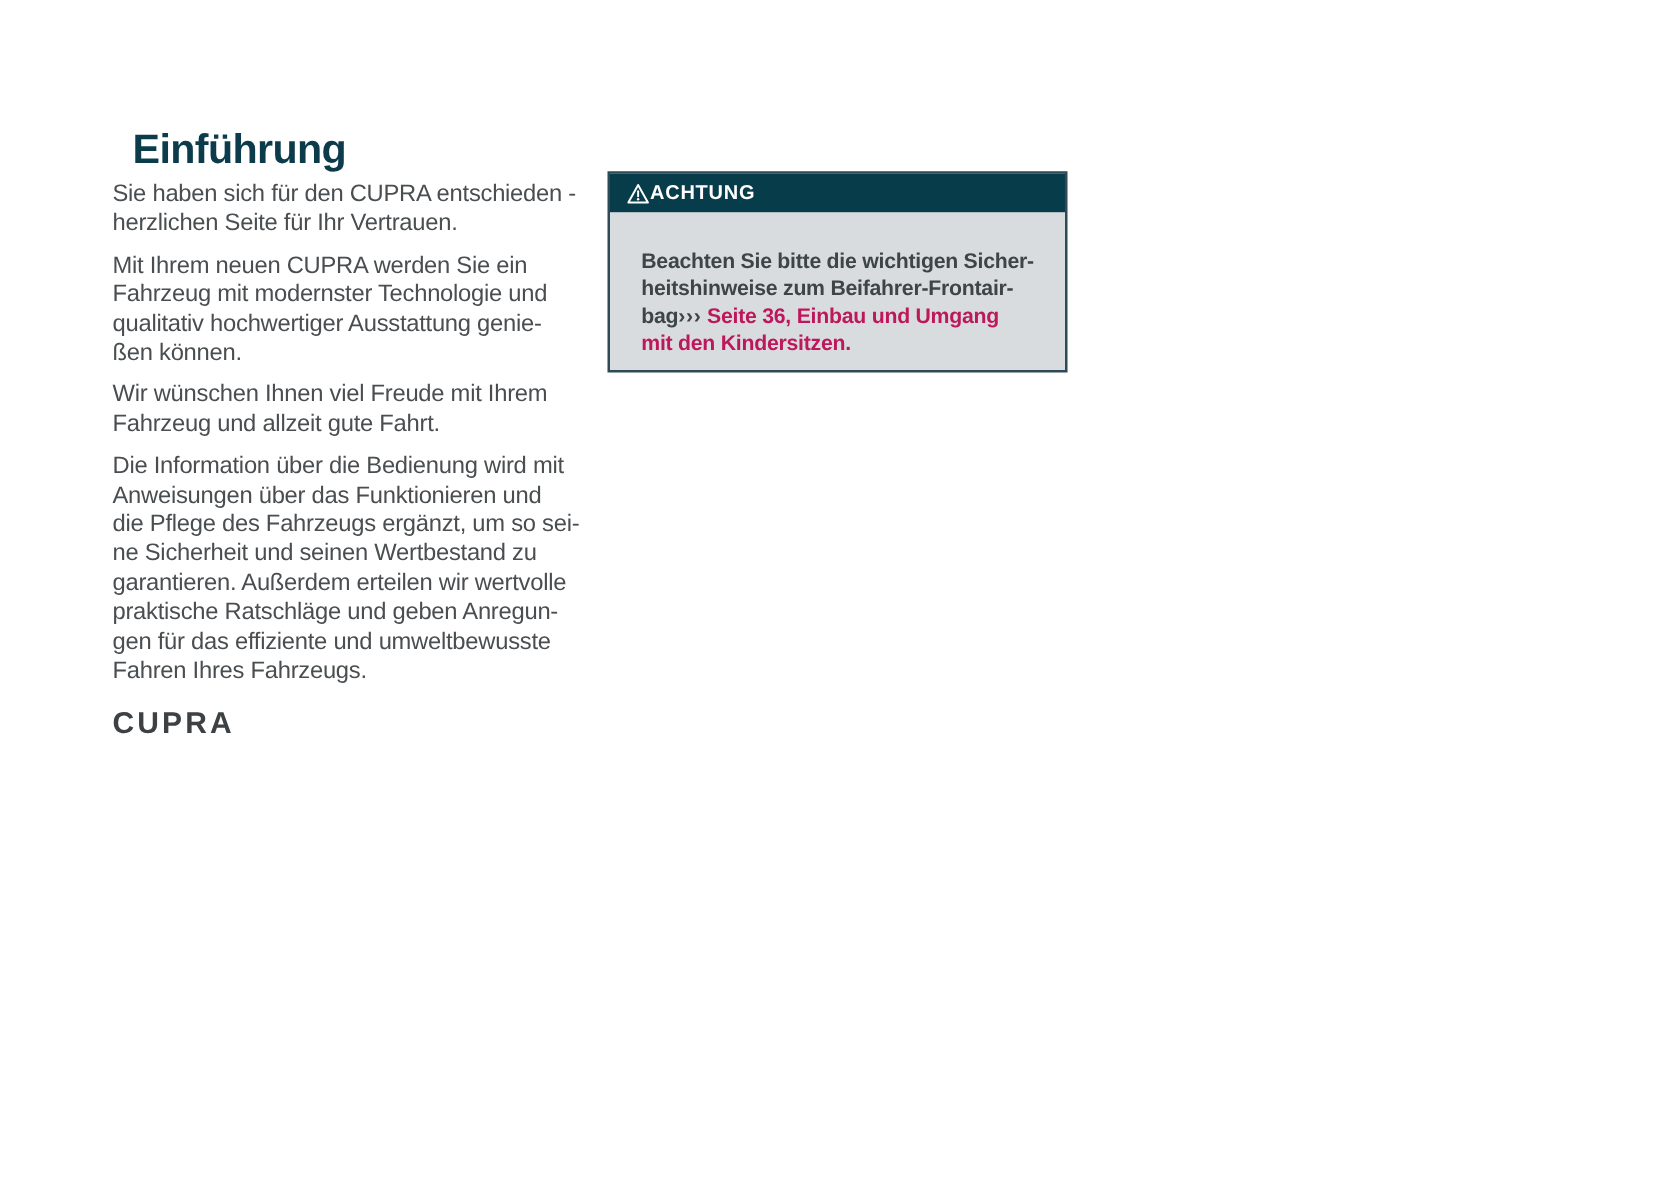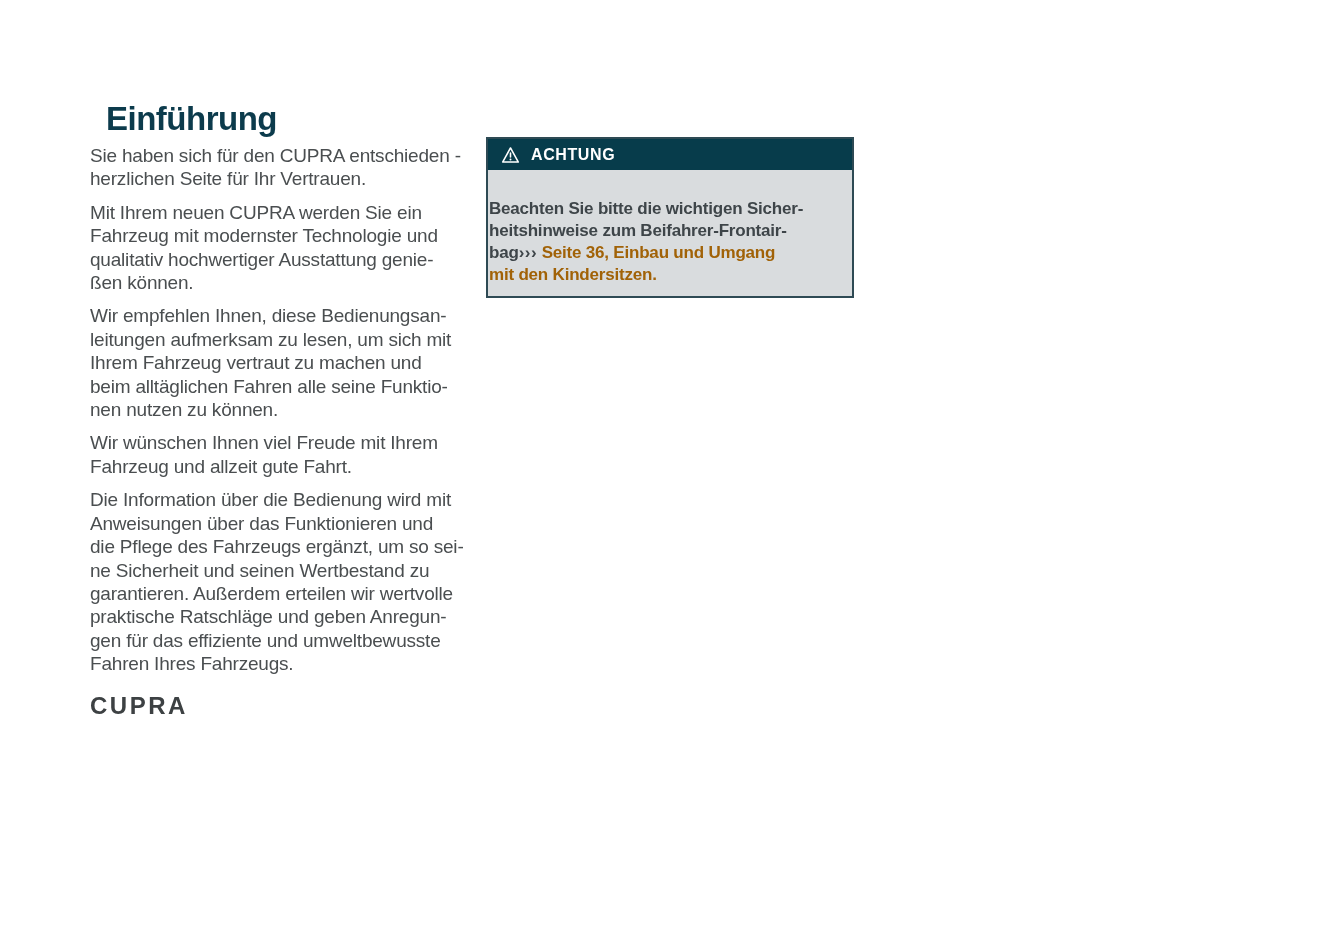--- a/index.html
+++ b/index.html
@@ -48,62 +48,56 @@
     left: 486px; top: 137px;
     width: 368px;
     box-sizing: border-box;
     border: 2px solid #2e4a54;
   }
   .wb-header {
     background: #073c4b;
     height: 31px;
     display: flex;
     align-items: center;
-    gap: 11px;
     padding: 0 13px;
   }
   .wb-icon { display: inline-flex; line-height: 0; }
   .wb-title {
     color: #ffffff;
     font-weight: bold;
     font-size: 16px;
     letter-spacing: 0.6px;
   }
   .wb-body {
     background: #d9dcde;
-    padding: 6px 10px 10px 1px;
+    padding: 6px 10px 10px 25px;
     font-size: 17px;
     line-height: 22px;
     font-weight: bold;
     letter-spacing: -0.2px;
     white-space: pre-line;
   }
   .wb-bold { color: #3e4549; }
   .wb-chev { color: #3e4549; letter-spacing: 0.5px; }
-  .wb-ref  { color: #a16207; }
+  .wb-ref  { color: #be185d; }
 </style>
 </head>
 <body>
 
 <div class="page">
 
   <h1 class="page-title">Einführung</h1>
 
   <div class="left-col">
     <p>Sie haben sich für den CUPRA entschieden -
 herzlichen Seite für Ihr Vertrauen.</p>
     <p>Mit Ihrem neuen CUPRA werden Sie ein
 Fahrzeug mit modernster Technologie und
 qualitativ hochwertiger Ausstattung genie-
 ßen können.</p>
-    <p>Wir empfehlen Ihnen, diese Bedienungsan-
-leitungen aufmerksam zu lesen, um sich mit
-Ihrem Fahrzeug vertraut zu machen und
-beim alltäglichen Fahren alle seine Funktio-
-nen nutzen zu können.</p>
     <p>Wir wünschen Ihnen viel Freude mit Ihrem
 Fahrzeug und allzeit gute Fahrt.</p>
     <p>Die Information über die Bedienung wird mit
 Anweisungen über das Funktionieren und
 die Pflege des Fahrzeugs ergänzt, um so sei-
 ne Sicherheit und seinen Wertbestand zu
 garantieren. Außerdem erteilen wir wertvolle
 praktische Ratschläge und geben Anregun-
 gen für das effiziente und umweltbewusste
 Fahren Ihres Fahrzeugs.</p>

